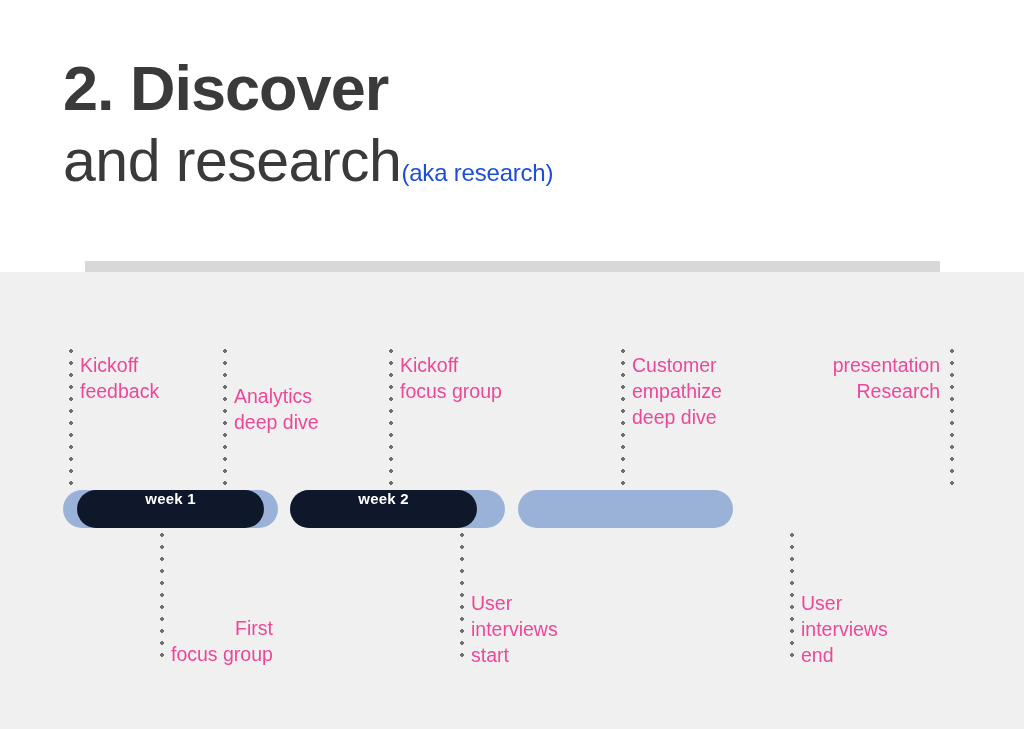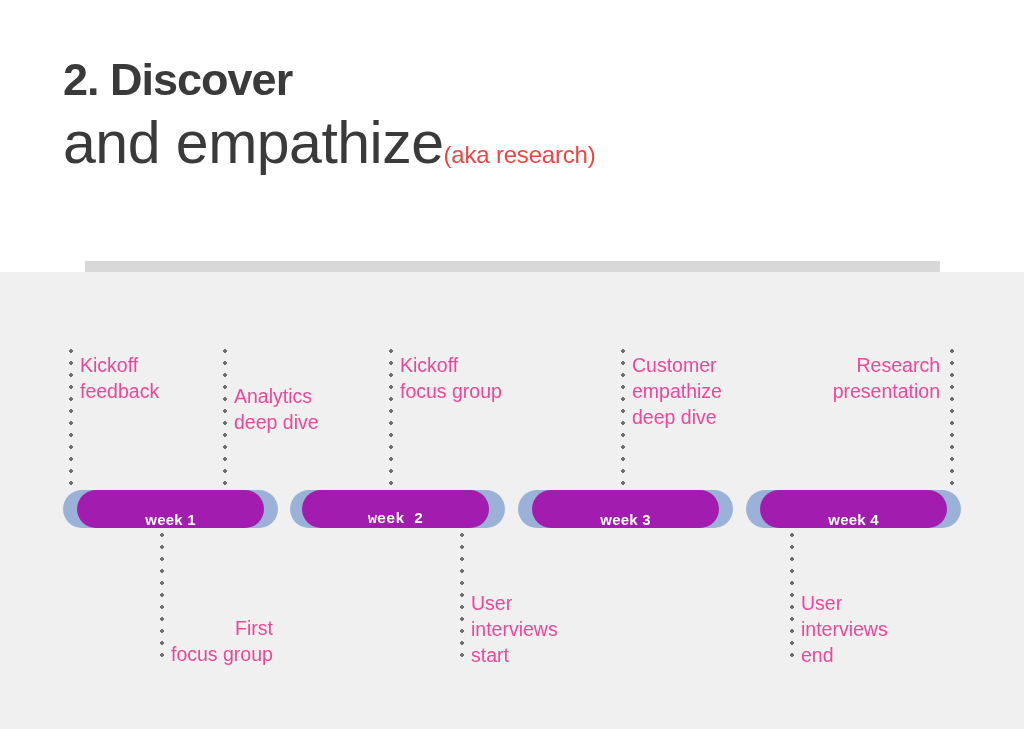--- a/index.html
+++ b/index.html
@@ -10,30 +10,30 @@
     position:relative;
     overflow:hidden;
   }
 
   
   #header { position:absolute; left:0; top:0; width:1024px; height:272px; background:#ffffff; }
 
   #title-block { position:absolute; left:63px; top:57px; }
 
   .title-line1 {
-    font-size:45px; font-weight:700; color:#3a3a3a;
+    font-size:63px; font-weight:700; color:#3a3a3a;
     letter-spacing:-1px; line-height:1.0; white-space:nowrap;
   }
   .title-line2 {
     margin-top:12px;
     font-size:59px; font-weight:300; color:#3a3a3a;
     letter-spacing:-0.5px; line-height:1.0; white-space:nowrap;
   }
   .title-sub {
-    font-size:24px; font-weight:400; color:#ef4444;
+    font-size:24px; font-weight:400; color:#1d4ed8;
     letter-spacing:-0.2px; vertical-align:baseline;
   }
 
   #accent-bar {
     position:absolute; left:85px; top:261px;
     width:855px; height:11px; background:#d8d8d8;
   }
 
   
   #panel {
@@ -61,36 +61,36 @@
   
   #pill-row { position:absolute; left:0; top:490px; width:1024px; height:40px; }
 
   .week-pill { position:absolute; top:0; height:38px; }
   .pill-shell {
     position:absolute; left:0; top:0; width:100%; height:100%;
     background:#9ab2d8; border-radius:19px;
   }
   .pill-core {
     position:absolute; top:0; height:100%;
-    background:#a21caf; border-radius:19px;
-    display:flex; align-items:flex-end; justify-content:center;
+    background:#0f172a; border-radius:19px;
+    display:flex; align-items:flex-start; justify-content:center;
   }
   .pill-label {
     font-size:15px; font-weight:700; color:#ffffff; letter-spacing:0.2px;
   }
 </style>
 </head>
 <body>
 
 <div id="header">
 
   <div id="title-block">
     <div class="title-line1">2. Discover</div>
     <div class="title-line2">
-      <span>and empathize</span><span class="title-sub">(aka research)</span>
+      <span>and research</span><span class="title-sub">(aka research)</span>
     </div>
   </div>
 
   <div id="accent-bar"></div>
 </div>
 
 <div id="panel"></div>
 
 <div class="dotline" style="left:69px;  top:349px; height:139px;"></div>
 <div class="dotline" style="left:223px; top:349px; height:139px;"></div>
@@ -113,53 +113,44 @@
   <div>focus group</div>
 </div>
 
 <div class="marker-label top" style="left:632px; top:352px;">
   <div>Customer</div>
   <div>empathize</div>
   <div>deep dive</div>
 </div>
 
 <div class="marker-label right" style="left:640px; width:300px; top:352px;">
+  <div>presentation</div>
   <div>Research</div>
-  <div>presentation</div>
 </div>
 
 <div id="pill-row">
 
   <div class="week-pill" style="left:63px; width:215px;">
     <div class="pill-shell"></div>
     <div class="pill-core" style="left:14px; right:14px; width:187px;">
       <span class="pill-label">week 1</span>
     </div>
   </div>
 
   <div class="week-pill" style="left:290px; width:215px;">
     <div class="pill-shell"></div>
-    <div class="pill-core" style="left:12px; width:187px;font-family:Liberation Mono, monospace;">
+    <div class="pill-core" style="left:0; width:187px;">
       <span class="pill-label">week 2</span>
     </div>
   </div>
 
   <div class="week-pill" style="left:518px; width:215px;">
     <div class="pill-shell"></div>
-    <div class="pill-core" style="left:14px; width:187px;">
-      <span class="pill-label">week 3</span>
-    </div>
   </div>
 
-  <div class="week-pill" style="left:746px; width:215px;">
-    <div class="pill-shell"></div>
-    <div class="pill-core" style="left:14px; width:187px;">
-      <span class="pill-label">week 4</span>
-    </div>
-  </div>
 
 </div>
 
 <div class="dotline" style="left:160px; top:533px; height:132px;"></div>
 <div class="dotline" style="left:460px; top:533px; height:132px;"></div>
 <div class="dotline" style="left:790px; top:533px; height:132px;"></div>
 
 <div class="marker-label" style="left:171px; top:615px;text-align:right;">
   <div>First</div>
   <div>focus group</div>

